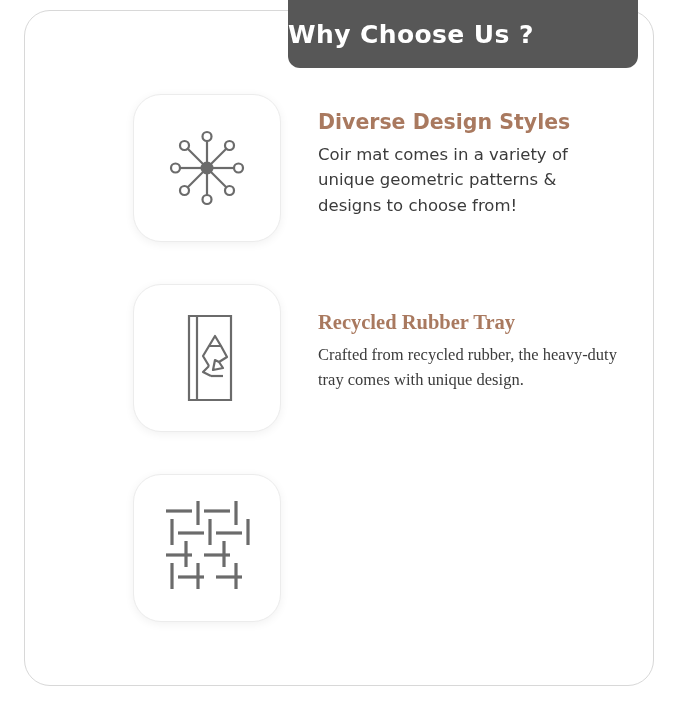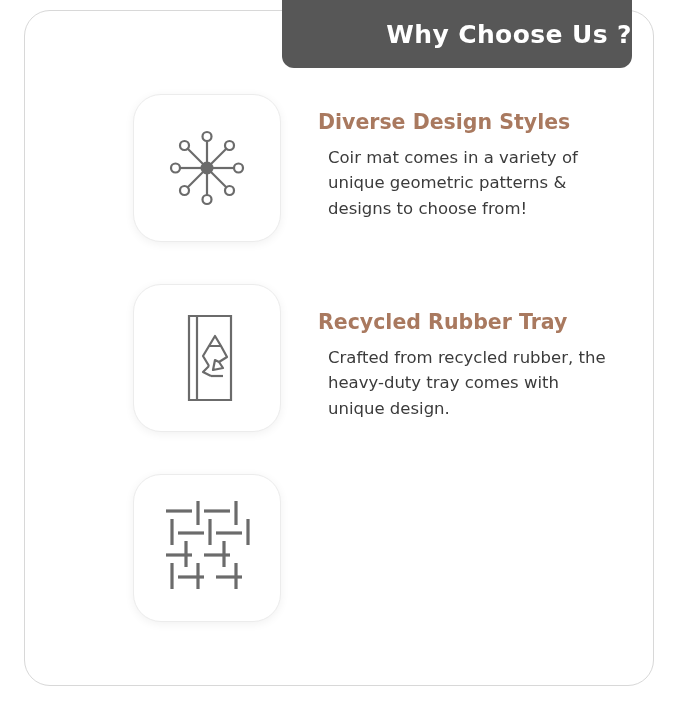--- a/index.html
+++ b/index.html
@@ -27,30 +27,30 @@
     width: 630px;
     height: 676px;
     border: 1px solid #d8d8d8;
     border-radius: 26px;
     box-sizing: border-box;
     background: #ffffff;
   }
   
   .header-ribbon {
     position: absolute;
-    left: 282px;
+    left: 288px;
     top: 0px;
     width: 350px;
     height: 68px;
     background: #575757;
     border-bottom-left-radius: 12px;
     border-bottom-right-radius: 12px;
     display: flex;
     align-items: center;
-    justify-content: flex-end;
+    justify-content: flex-start;
     box-sizing: border-box;
   }
   .header-title {
     color: #ffffff;
     font-size: 25px;
     font-weight: bold;
     letter-spacing: 0.4px;
     font-family: "DejaVu Sans", sans-serif;
     white-space: nowrap;
   }
@@ -91,23 +91,23 @@
     font-size: 20.5px;
     font-weight: bold;
     margin: 0 0 7px 0;
     line-height: 1.2;
     white-space: nowrap;
   }
   .feature-desc {
     color: #3b3b3b;
     font-size: 16.5px;
     line-height: 1.55;
-    margin: 10px;
-  }
-  .feature-2 .feature-text { padding-top: 26px; }
+    margin: 0;
+  }
+  .feature-2 .feature-text { padding-top: 26px; font-family: Liberation Serif, serif; }
   .feature-3 .feature-text { padding-top: 40px; }
   svg { display: block; }
 </style>
 </head>
 <body>
 
 <div class="page">
 
   <div class="frame"></div>
 

